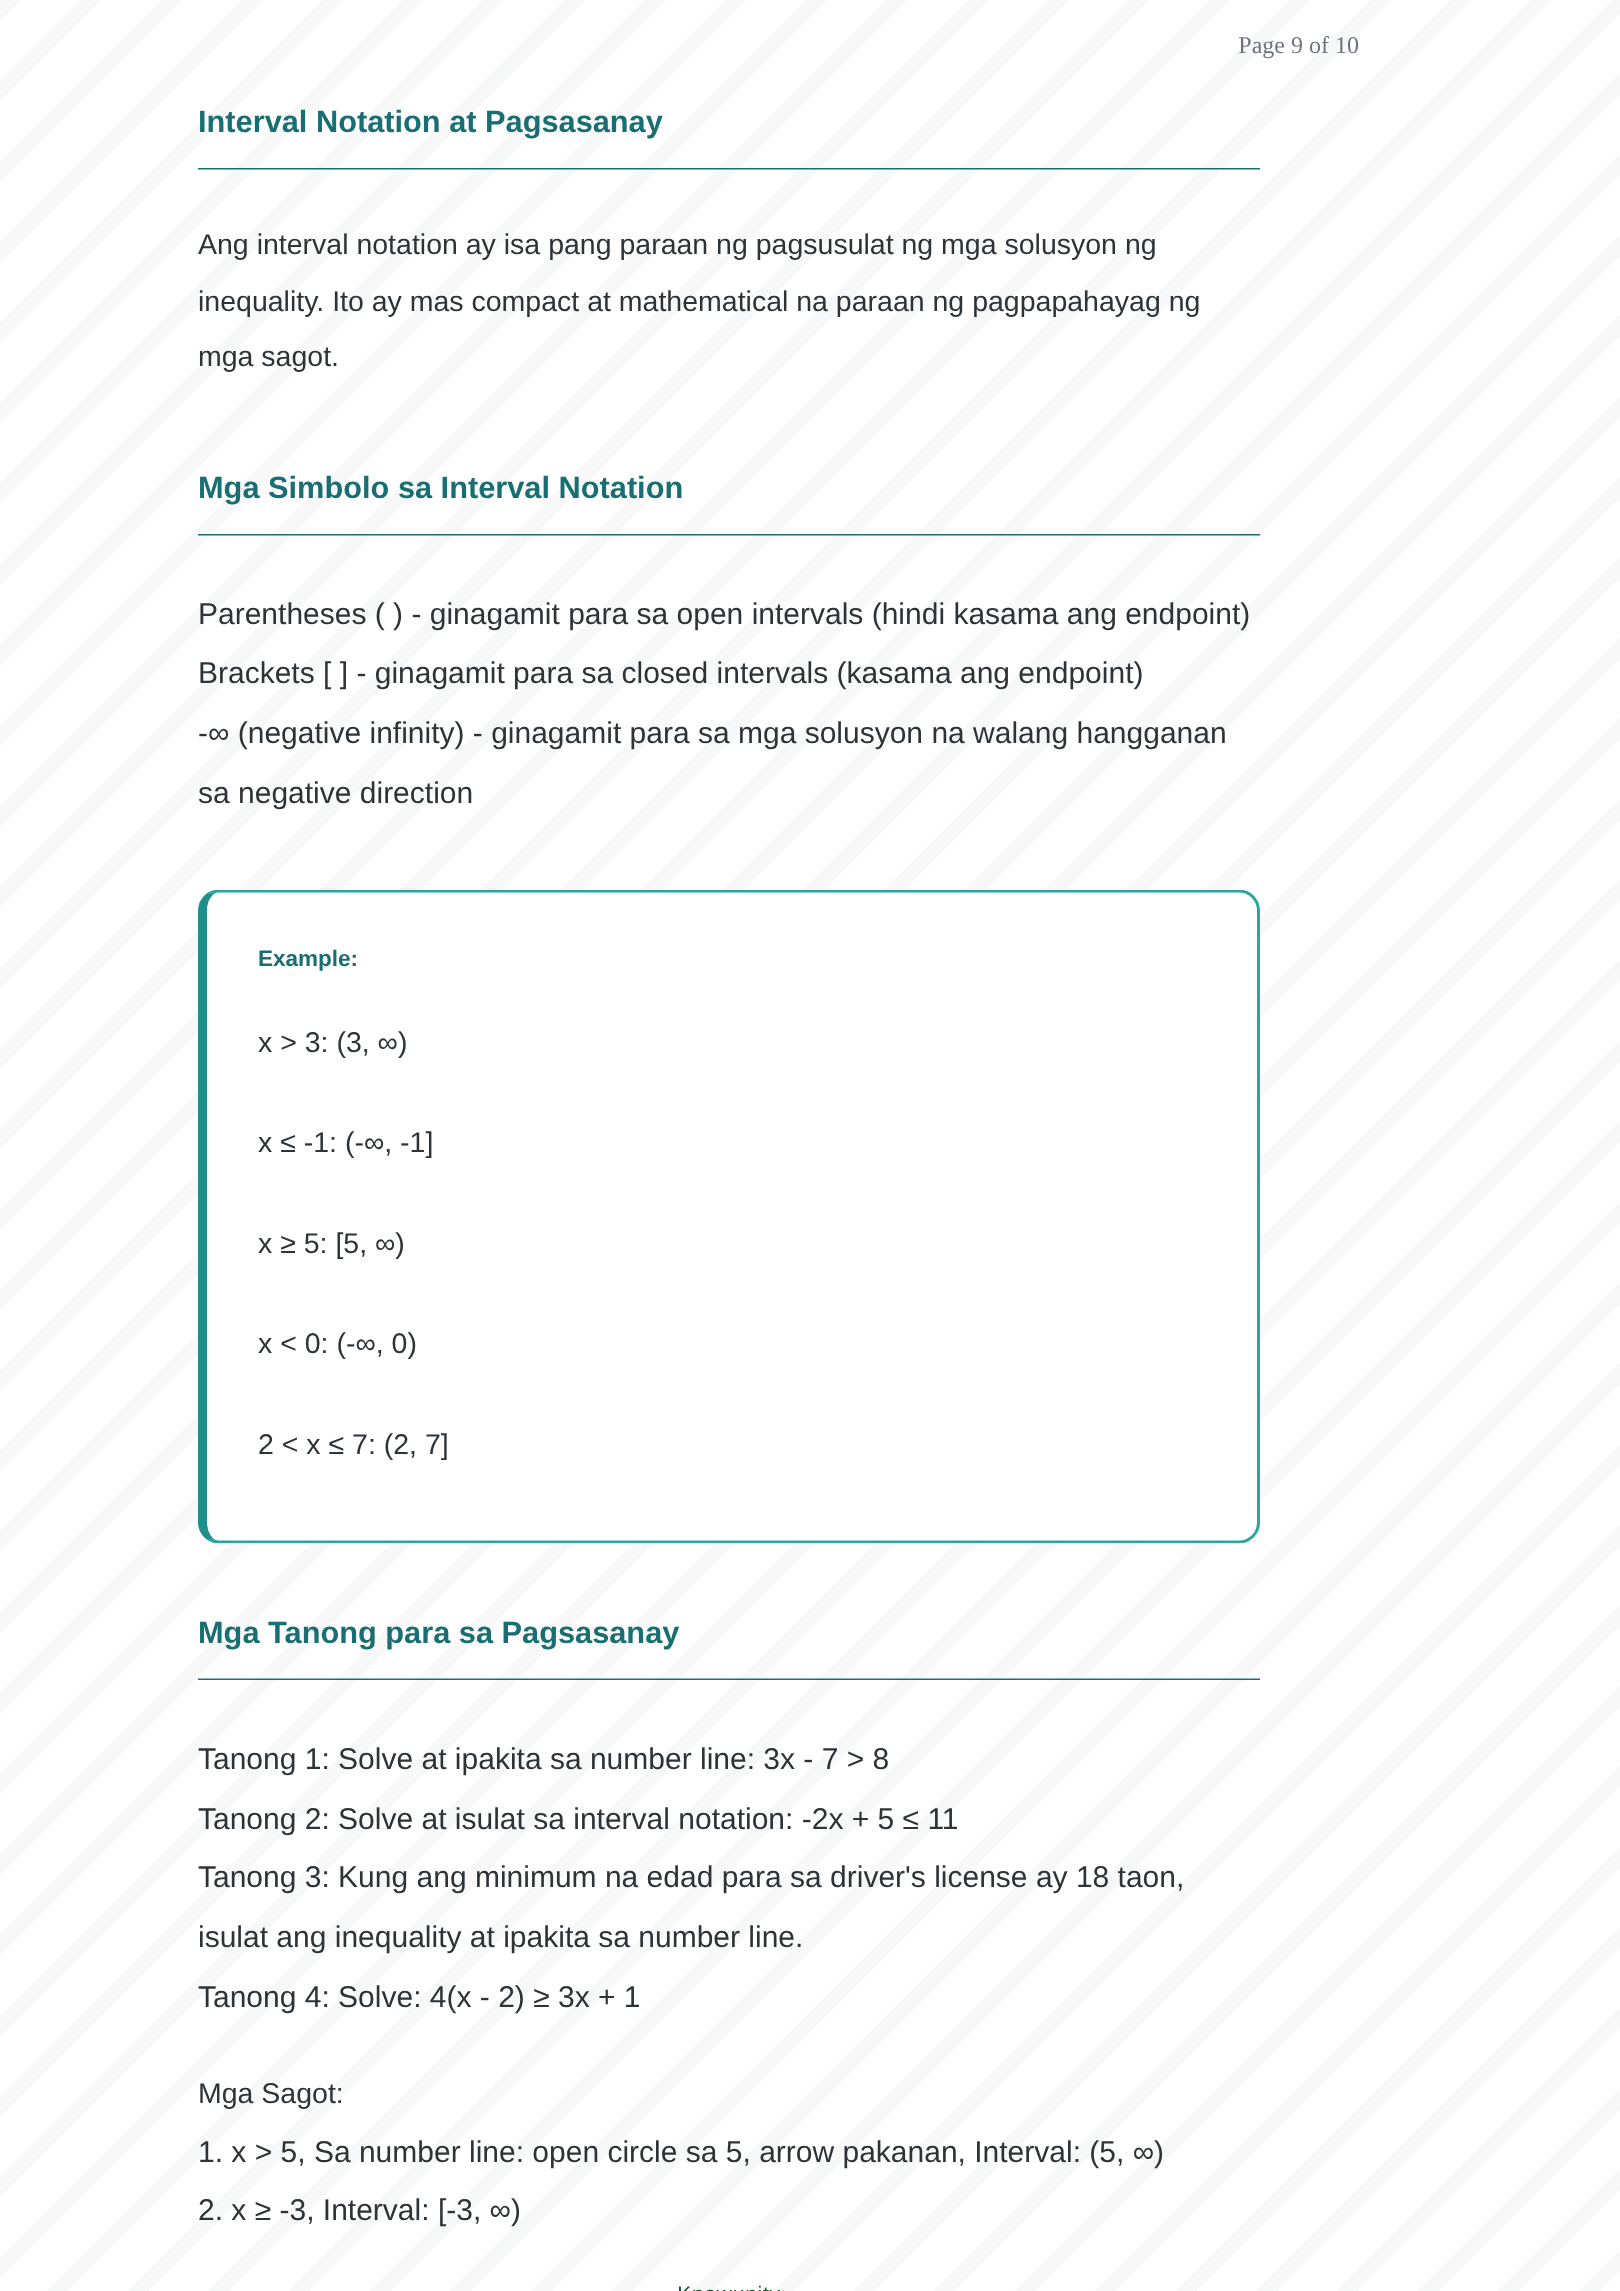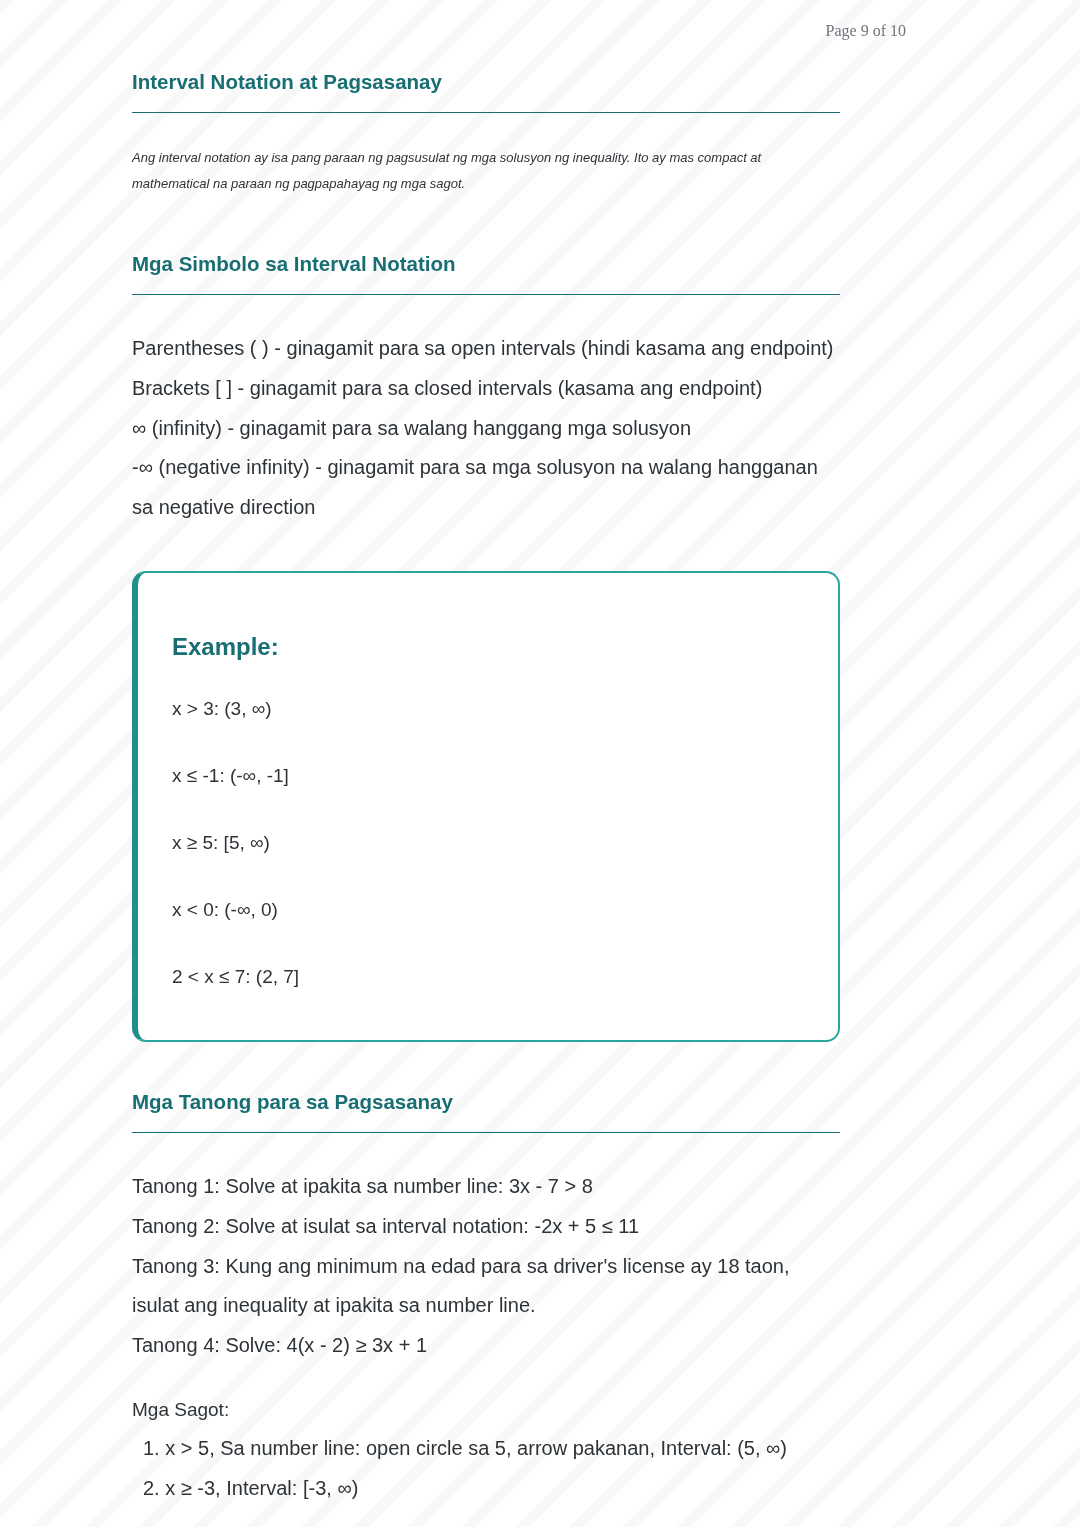--- a/index.html
+++ b/index.html
@@ -32,39 +32,37 @@
     font-size: 20.5px;
     font-weight: bold;
     padding-bottom: 18px;
     border-bottom: 1.6px solid var(--accent, #186e72);
   }
   .title-1 { margin-top: 52px; }
   .title-2 { margin-top: 56px; }
   .title-3 { margin-top: 48px; }
   .para {
     margin-top: 32px;
-    font-size: 13px;
+    font-size: 19px;
     line-height: 1.98;
-    font-style: italic;
   }
   .lines { margin-top: 34px; font-size: 20px; }
   .lines p { line-height: 1.98; }
   .example-box {
     margin-top: 44px;
     background: #ffffff;
     border: 2px solid var(--box-border, #2aa6a0);
     border-left: 6px solid var(--box-border-left, #1f8f8c);
     border-radius: 14px;
     padding: 36px 30px 44px 34px;
   }
   .example-title {
     color: var(--accent, #186e72);
-    font-size: 24px;
+    font-size: 15px;
     font-weight: bold;
-    margin-top: 24px;
   }
   .example-intro {
     margin-top: 30px;
     font-size: 19px;
   }
   .example-items { margin-top: 24px; font-size: 19px; }
   .example-items p { line-height: 2.0; margin-top: 29px; }
   .answers-label {
     margin-top: 26px;
     font-size: 19px;
@@ -88,21 +86,20 @@
 
   <h2 class="section-title title-1">Interval Notation at Pagsasanay</h2>
 
   <p class="para">Ang interval notation ay isa pang paraan ng pagsusulat ng mga solusyon ng inequality. Ito ay mas compact at mathematical na paraan ng pagpapahayag ng mga sagot.</p>
 
   <h2 class="section-title title-2">Mga Simbolo sa Interval Notation</h2>
 
   <div class="lines">
     <p>Parentheses ( ) - ginagamit para sa open intervals (hindi kasama ang endpoint)</p>
     <p>Brackets [ ] - ginagamit para sa closed intervals (kasama ang endpoint)</p>
-    <p>∞ (infinity) - ginagamit para sa walang hanggang mga solusyon</p>
     <p>-∞ (negative infinity) - ginagamit para sa mga solusyon na walang hangganan sa negative direction</p>
   </div>
 
   <div class="example-box">
     <div class="example-title">Example:</div>
     <div class="example-items">
       <p>x &gt; 3: (3, ∞)</p>
       <p>x ≤ -1: (-∞, -1]</p>
       <p>x ≥ 5: [5, ∞)</p>
       <p>x &lt; 0: (-∞, 0)</p>
@@ -114,20 +111,20 @@
 
   <div class="lines">
     <p>Tanong 1: Solve at ipakita sa number line: 3x - 7 &gt; 8</p>
     <p>Tanong 2: Solve at isulat sa interval notation: -2x + 5 ≤ 11</p>
     <p>Tanong 3: Kung ang minimum na edad para sa driver's license ay 18 taon, isulat ang inequality at ipakita sa number line.</p>
     <p>Tanong 4: Solve: 4(x - 2) ≥ 3x + 1</p>
   </div>
 
   <div class="answers-label">Mga Sagot:</div>
 
-  <div class="lines" style="margin-top:0;margin-left:11px;">
+  <div class="lines" style="margin-top:0;">
     <p>1. x &gt; 5, Sa number line: open circle sa 5, arrow pakanan, Interval: (5, ∞)</p>
     <p>2. x ≥ -3, Interval: [-3, ∞)</p>
   </div>
 
   <div class="footer">Knowunity</div>
 
 </div>
 
 </body></html>

